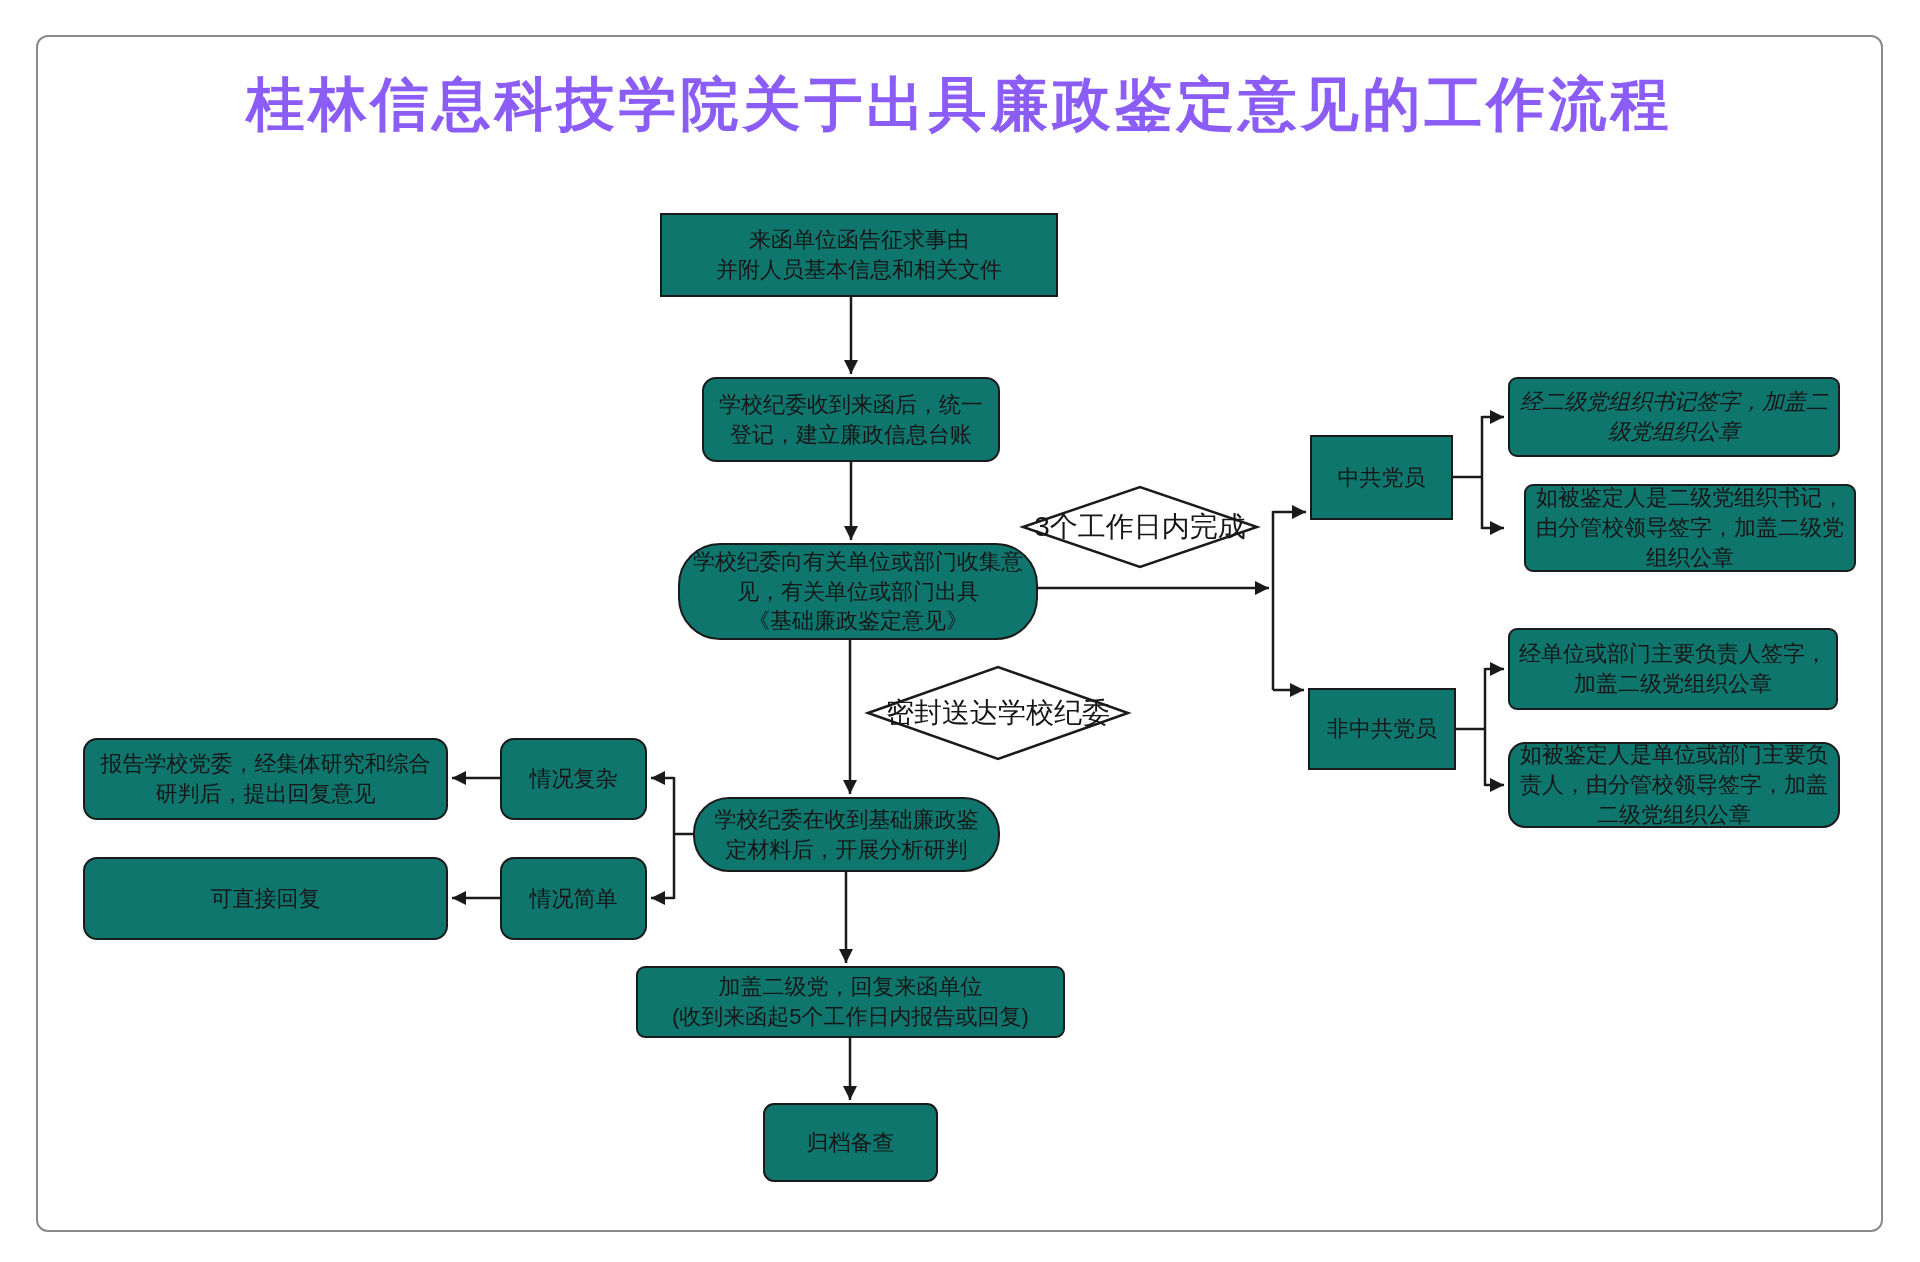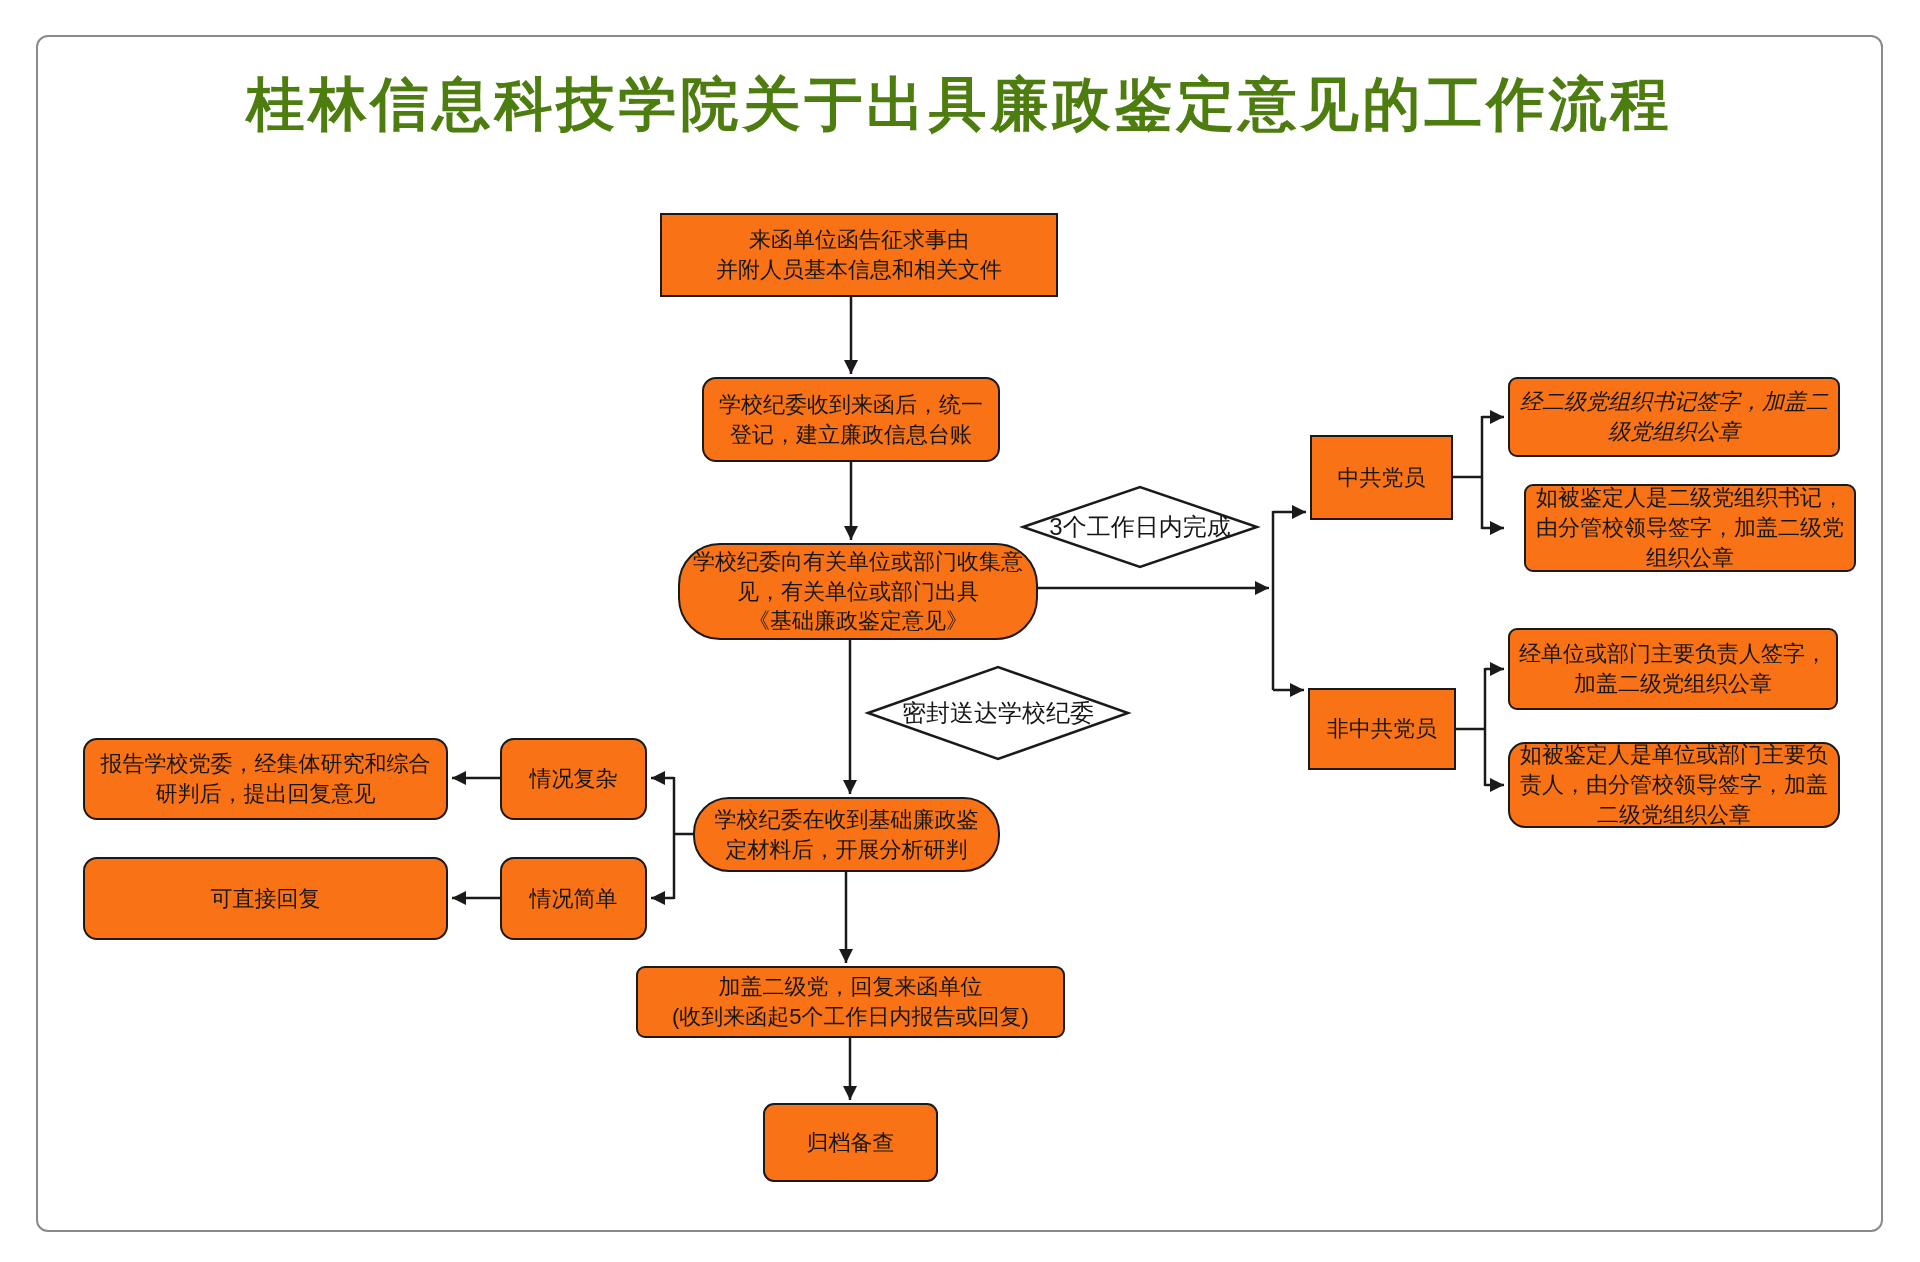--- a/index.html
+++ b/index.html
@@ -25,49 +25,49 @@
   }
   .title {
     position: absolute;
     left: 36px; top: 66px;
     width: 1847px;
     text-align: center;
     font-family: "DejaVu Serif", "Liberation Serif", serif;
     font-weight: bold;
     font-size: 58px;
     letter-spacing: 4px;
-    color: #4d7c0f;
+    color: #8b5cf6;
   }
   svg.wires {
     position: absolute;
     left: 0; top: 0;
     width: 1920px; height: 1262px;
   }
   .node {
     position: absolute;
     display: flex;
     align-items: center;
     justify-content: center;
     text-align: center;
     box-sizing: border-box;
-    background: #f97316;
+    background: #0f766e;
     border: 2.5px solid #1a1a1a;
     color: #161616;
     font-size: 22px;
     line-height: 1.36;
     white-space: pre-line;
   }
   .dlabel {
     position: absolute;
     display: flex;
     align-items: center;
     justify-content: center;
     text-align: center;
     color: #161616;
-    font-size: 24px;
+    font-size: 28px;
     white-space: pre-line;
   }
   
   .n-start    { left: 660px;  top: 213px;  width: 398px; height: 84px;  border-radius: 0; }
   .n-register { left: 702px;  top: 377px;  width: 298px; height: 85px;  border-radius: 14px; }
   .n-collect  { left: 678px;  top: 543px;  width: 360px; height: 97px;  border-radius: 42px; }
   .n-party    { left: 1310px; top: 435px;  width: 143px; height: 85px;  border-radius: 0; }
   .n-psign    { left: 1508px; top: 377px;  width: 332px; height: 80px;  border-radius: 9px; font-style: italic; }
   .n-pspec    { left: 1508px; top: 484px;  width: 332px; height: 88px;  border-radius: 9px; margin-left: 16px; }
   .n-nparty   { left: 1308px; top: 688px;  width: 148px; height: 82px;  border-radius: 0; }

